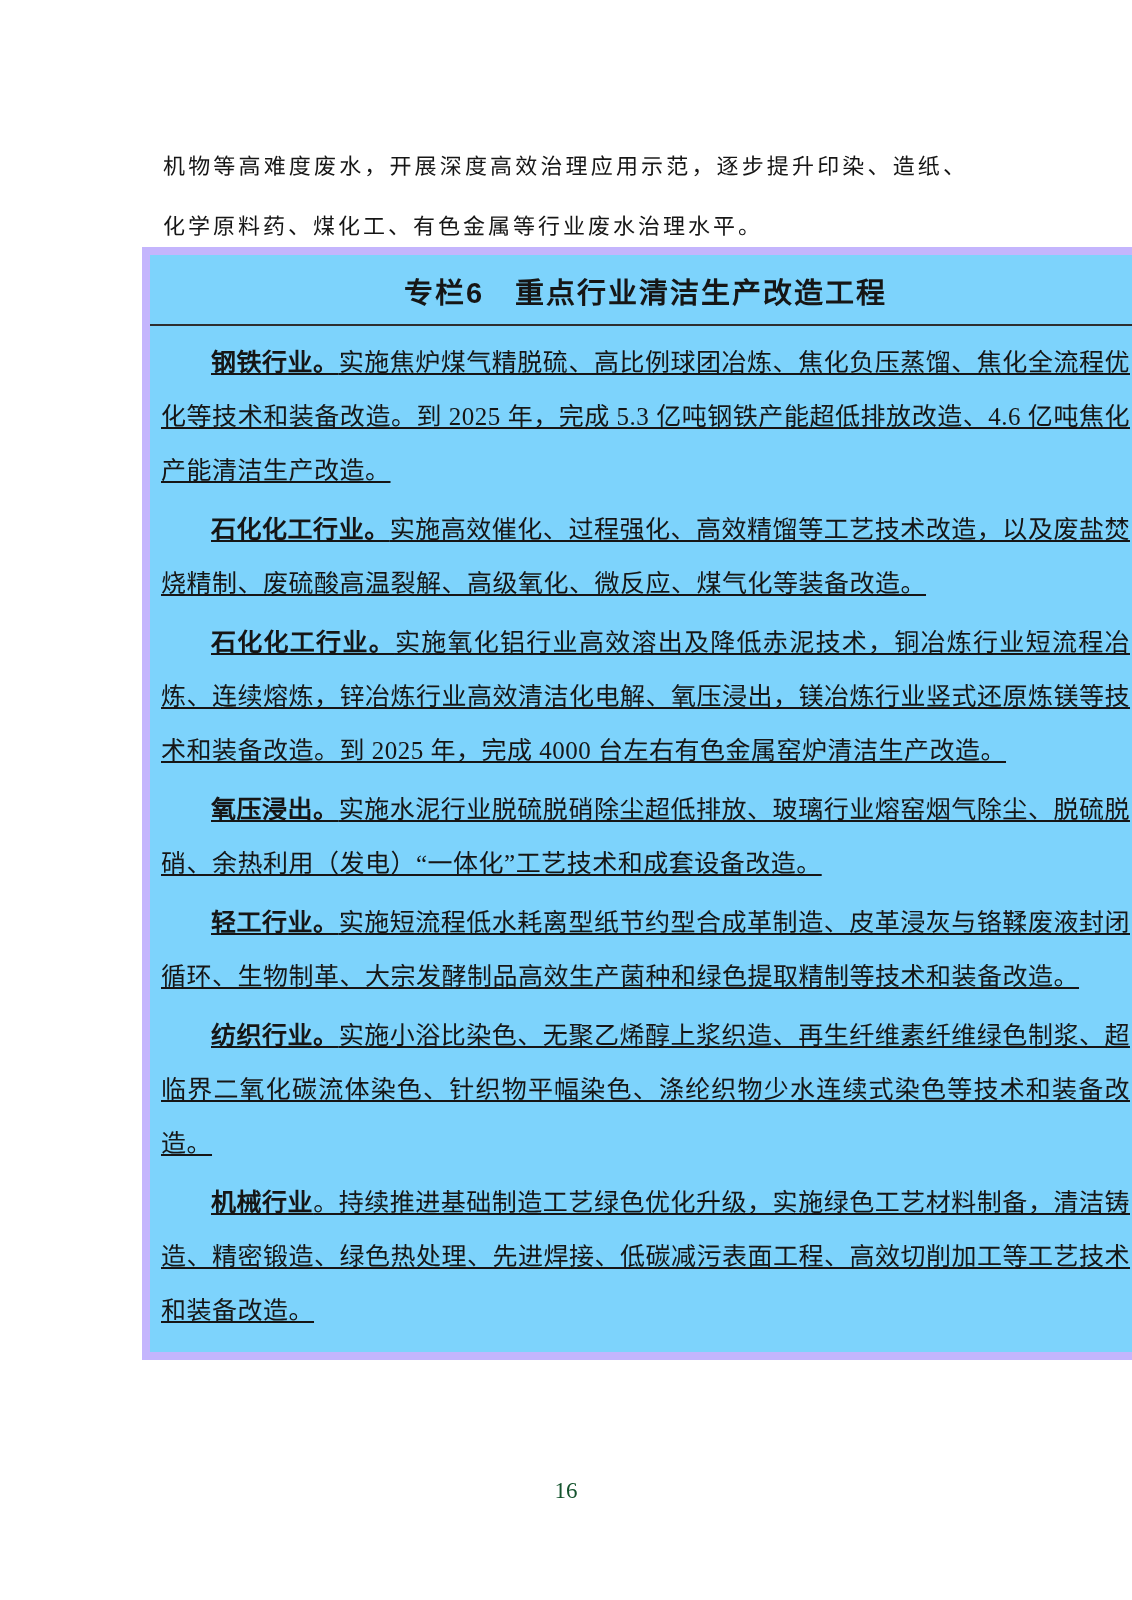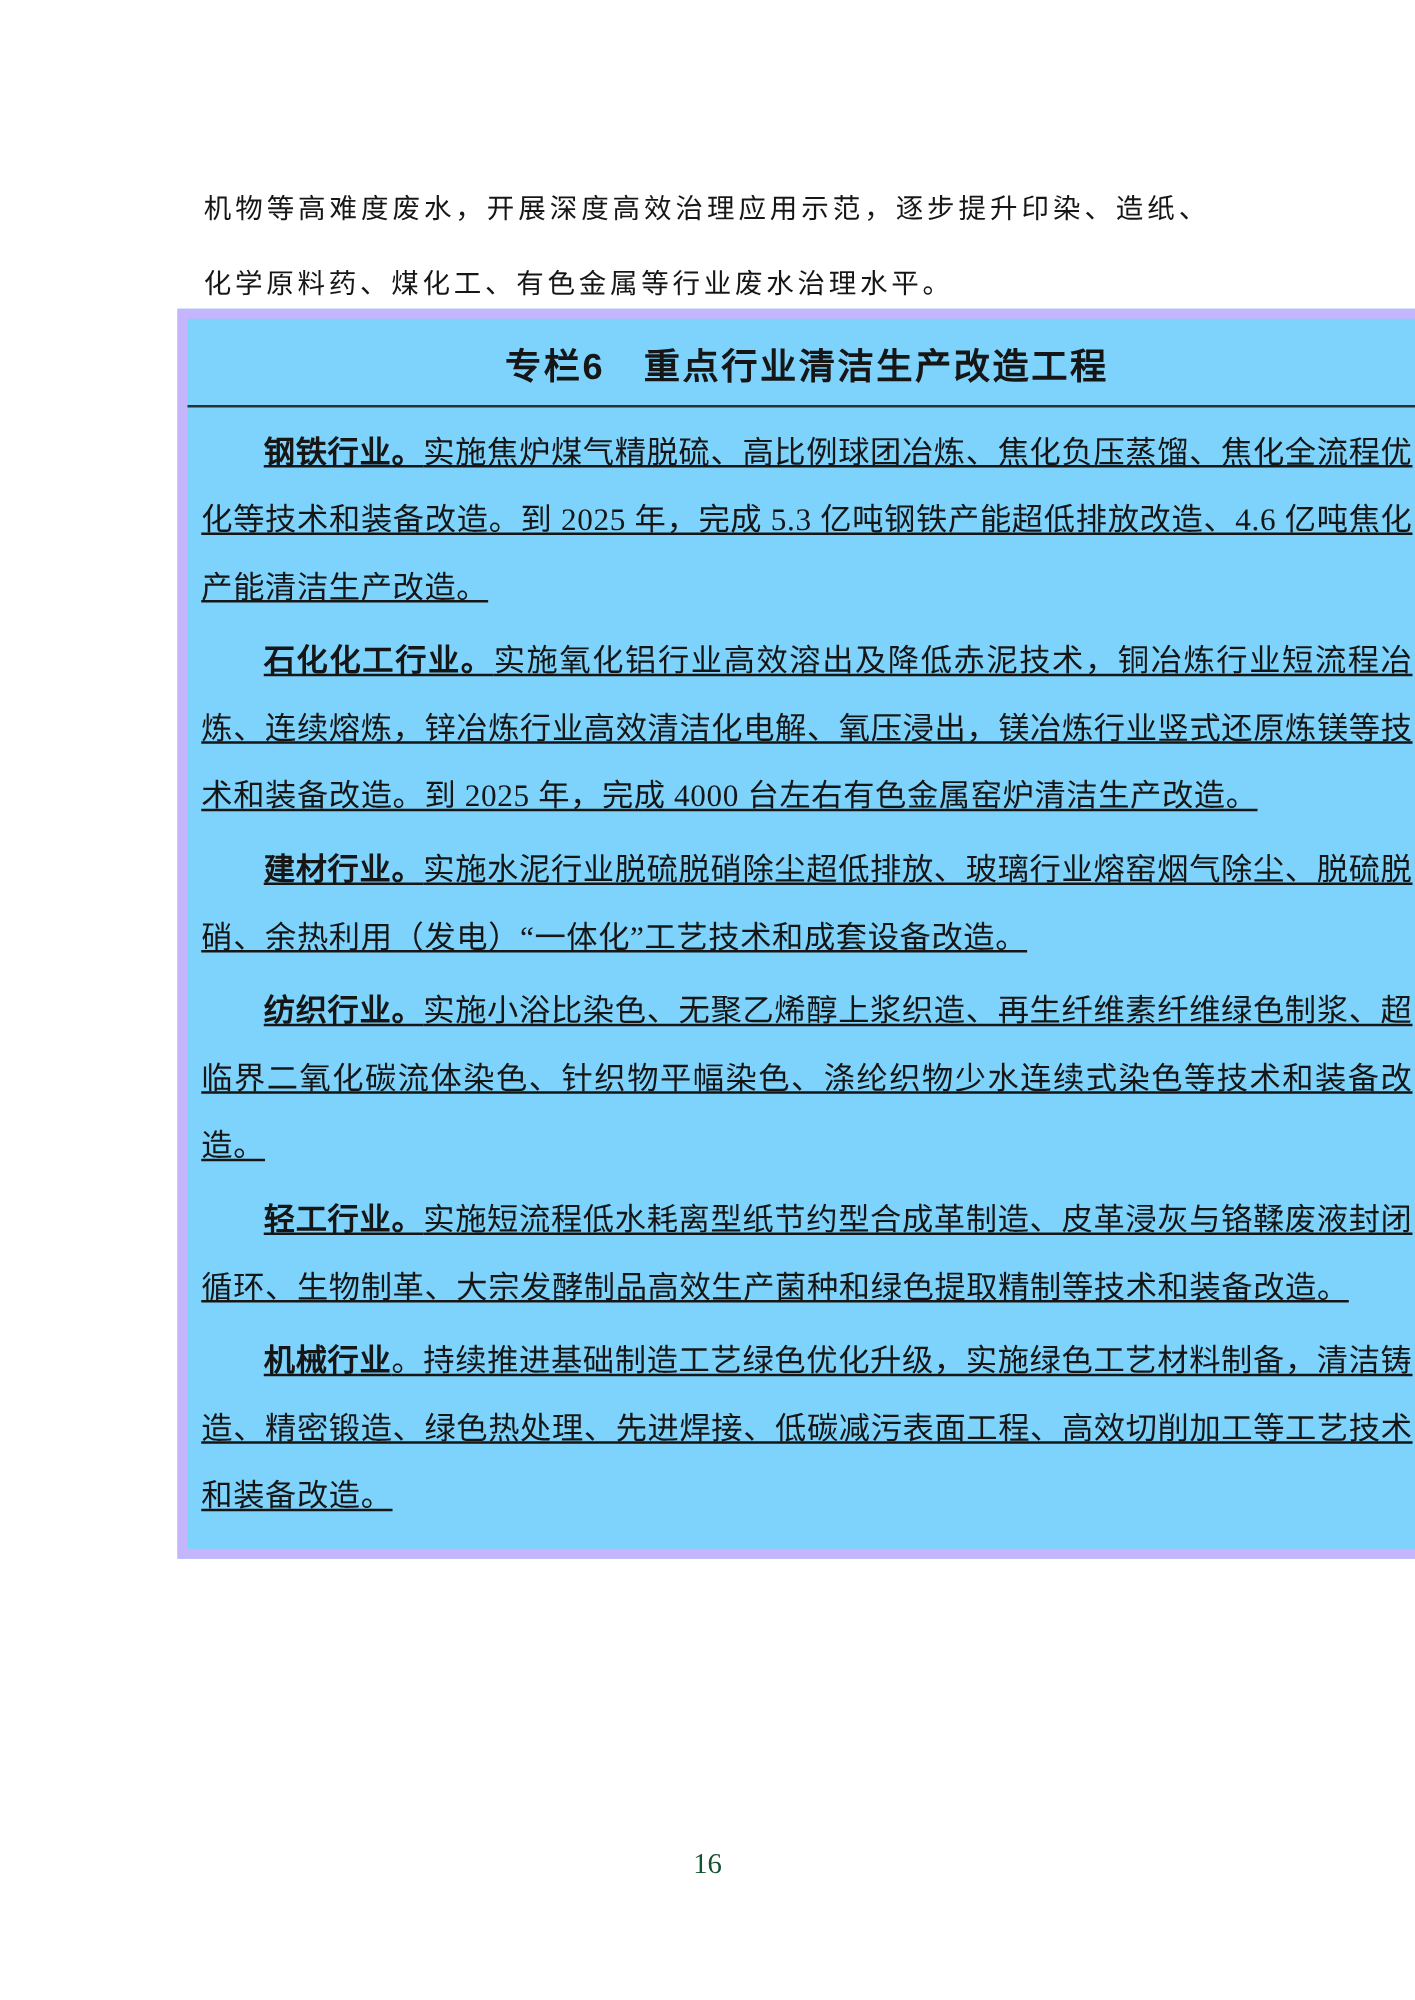--- a/index.html
+++ b/index.html
@@ -74,28 +74,29 @@
 
   <p class="intro">机物等高难度废水，开展深度高效治理应用示范，逐步提升印染、造纸、化学原料药、煤化工、有色金属等行业废水治理水平。</p>
 
   <div class="callout">
     <div class="callout-title">专栏6　重点行业清洁生产改造工程</div>
 
     <div class="callout-body">
 
       <p><span class="lead">钢铁行业。</span><span>实施焦炉煤气精脱硫、高比例球团冶炼、焦化负压蒸馏、焦化全流程优化等技术和装备改造。到 2025 年，完成 5.3 亿吨钢铁产能超低排放改造、4.6 亿吨焦化产能清洁生产改造。</span></p>
 
+      <p><span class="lead">石化化工行业。</span><span>实施高效催化、过程强化、高效精馏等工艺技术改造，以及废盐焚烧精制、废硫酸高温裂解、高级氧化、微反应、煤气化等装备改造。</span></p>
 
       <p><span class="lead">石化化工行业。</span><span>实施氧化铝行业高效溶出及降低赤泥技术，铜冶炼行业短流程冶炼、连续熔炼，锌冶炼行业高效清洁化电解、氧压浸出，镁冶炼行业竖式还原炼镁等技术和装备改造。到 2025 年，完成 4000 台左右有色金属窑炉清洁生产改造。</span></p>
 
-      <p><span class="lead">建材行业。</span><span>实施水泥行业脱硫脱硝除尘超低排放、玻璃行业熔窑烟气除尘、脱硫脱硝、余热利用（发电）“一体化”工艺技术和成套设备改造。</span></p>
+      <p><span class="lead">氧压浸出。</span><span>实施水泥行业脱硫脱硝除尘超低排放、玻璃行业熔窑烟气除尘、脱硫脱硝、余热利用（发电）“一体化”工艺技术和成套设备改造。</span></p>
+
+      <p><span class="lead">轻工行业。</span><span>实施短流程低水耗离型纸节约型合成革制造、皮革浸灰与铬鞣废液封闭循环、生物制革、大宗发酵制品高效生产菌种和绿色提取精制等技术和装备改造。</span></p>
 
       <p><span class="lead">纺织行业。</span><span>实施小浴比染色、无聚乙烯醇上浆织造、再生纤维素纤维绿色制浆、超临界二氧化碳流体染色、针织物平幅染色、涤纶织物少水连续式染色等技术和装备改造。</span></p>
-
-      <p><span class="lead">轻工行业。</span><span>实施短流程低水耗离型纸节约型合成革制造、皮革浸灰与铬鞣废液封闭循环、生物制革、大宗发酵制品高效生产菌种和绿色提取精制等技术和装备改造。</span></p>
 
       <p><span class="lead">机械行业</span><span>。持续推进基础制造工艺绿色优化升级，实施绿色工艺材料制备，清洁铸造、精密锻造、绿色热处理、先进焊接、低碳减污表面工程、高效切削加工等工艺技术和装备改造。</span></p>
 
     </div>
   </div>
 
 </div>
 
 <div class="page-number">16</div>
 

